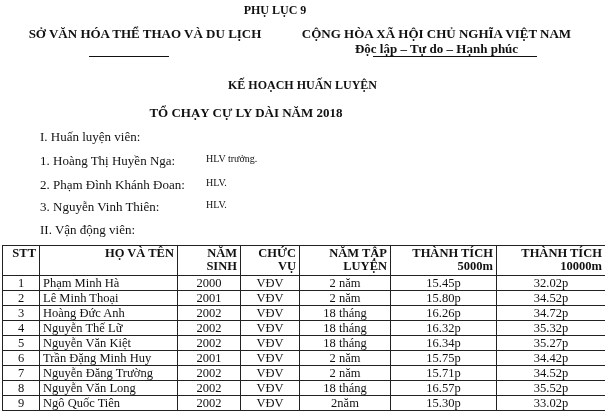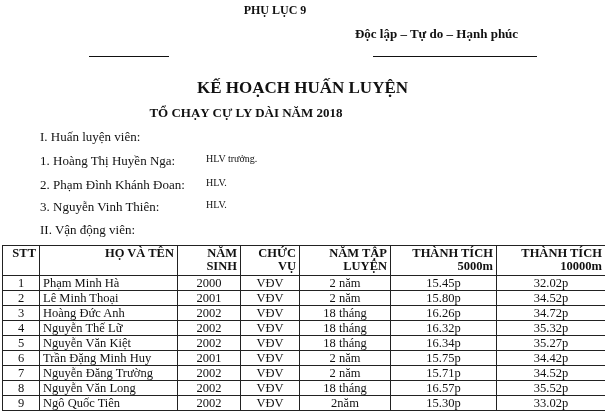--- a/index.html
+++ b/index.html
@@ -6,45 +6,47 @@
   body {
     width: 605px; height: 418px; overflow: hidden; position: relative;
     font-family: "Liberation Serif", "DejaVu Serif", serif; color: #111;
   }
   .abs { position: absolute; white-space: nowrap; }
   .bold { font-weight: bold; }
   .appendix { top: 3px; left: 0; width: 550px; text-align: center; font-size: 12px; }
   .left-org { left: 25px; width: 240px; text-align: center; font-size: 13px; line-height: 15px; top: 26px; }
   .right-org { left: 268px; width: 337px; text-align: center; font-size: 13px; line-height: 15px; top: 26px; }
   .uline { position: absolute; height: 1px; background: #111; }
-  .title { top: 78px; left: 0; width: 605px; text-align: center; font-size: 17px; }
+  .title { top: 78px; left: 0; width: 605px; text-align: center; font-size: 12px; }
   .subtitle { top: 105px; left: 0; width: 492px; text-align: center; font-size: 13px; }
   .line { font-size: 13px; left: 40px; }
   .role { font-size: 10px; left: 206px; }
   table.roster {
     position: absolute; left: 2px; top: 245px; width: 603px;
     border-collapse: collapse; font-size: 12.5px; table-layout: fixed;
   }
   table.roster th, table.roster td {
     border: 1px solid #222; padding: 0 3px; height: 14px; line-height: 13px;
   }
   table.roster th { font-weight: bold; text-align: right; vertical-align: top; line-height: 13px; padding-top: 1px; height: 28px;}
   table.roster td { text-align: center; }
   table.roster td.name { text-align: left; }
 </style>
 </head>
 <body>
 
 <div class="abs appendix bold">PHỤ LỤC 9</div>
 
 <div class="abs left-org bold">
+  <div>SỞ VĂN HÓA THỂ THAO VÀ DU LỊCH</div>
 </div>
 <div class="uline" style="left:89px; top:56px; width:80px;"></div>
 
 <div class="abs right-org bold">
+  <div>CỘNG HÒA XÃ HỘI CHỦ NGHĨA VIỆT NAM</div>
   <div>Độc lập – Tự do – Hạnh phúc</div>
 </div>
 <div class="uline" style="left:373px; top:56px; width:164px;"></div>
 
 <div class="abs title bold">KẾ HOẠCH HUẤN LUYỆN</div>
 <div class="abs subtitle bold">TỔ CHẠY CỰ LY DÀI NĂM 2018</div>
 
 <div class="abs line" style="top:129px;">I. Huấn luyện viên:</div>
 
 <div class="abs line" style="top:153px;text-align:right;">1. Hoàng Thị Huyền Nga:</div>

